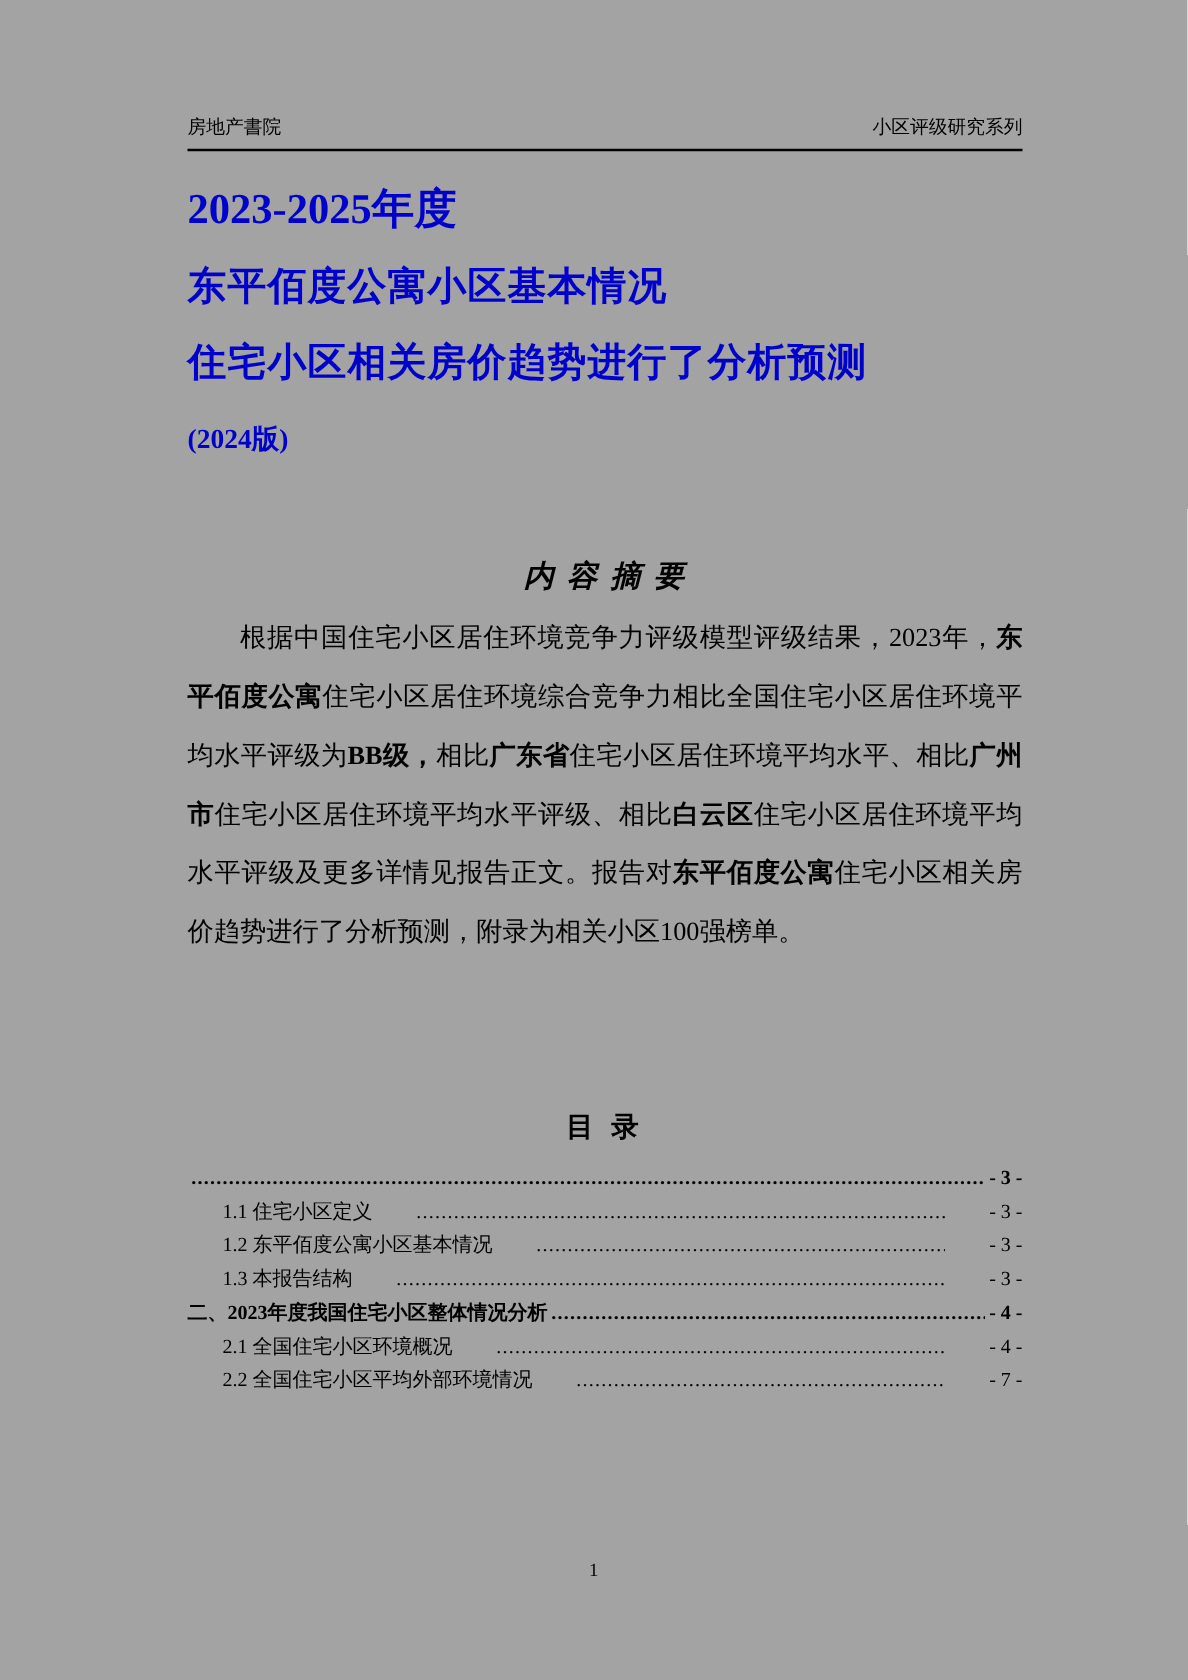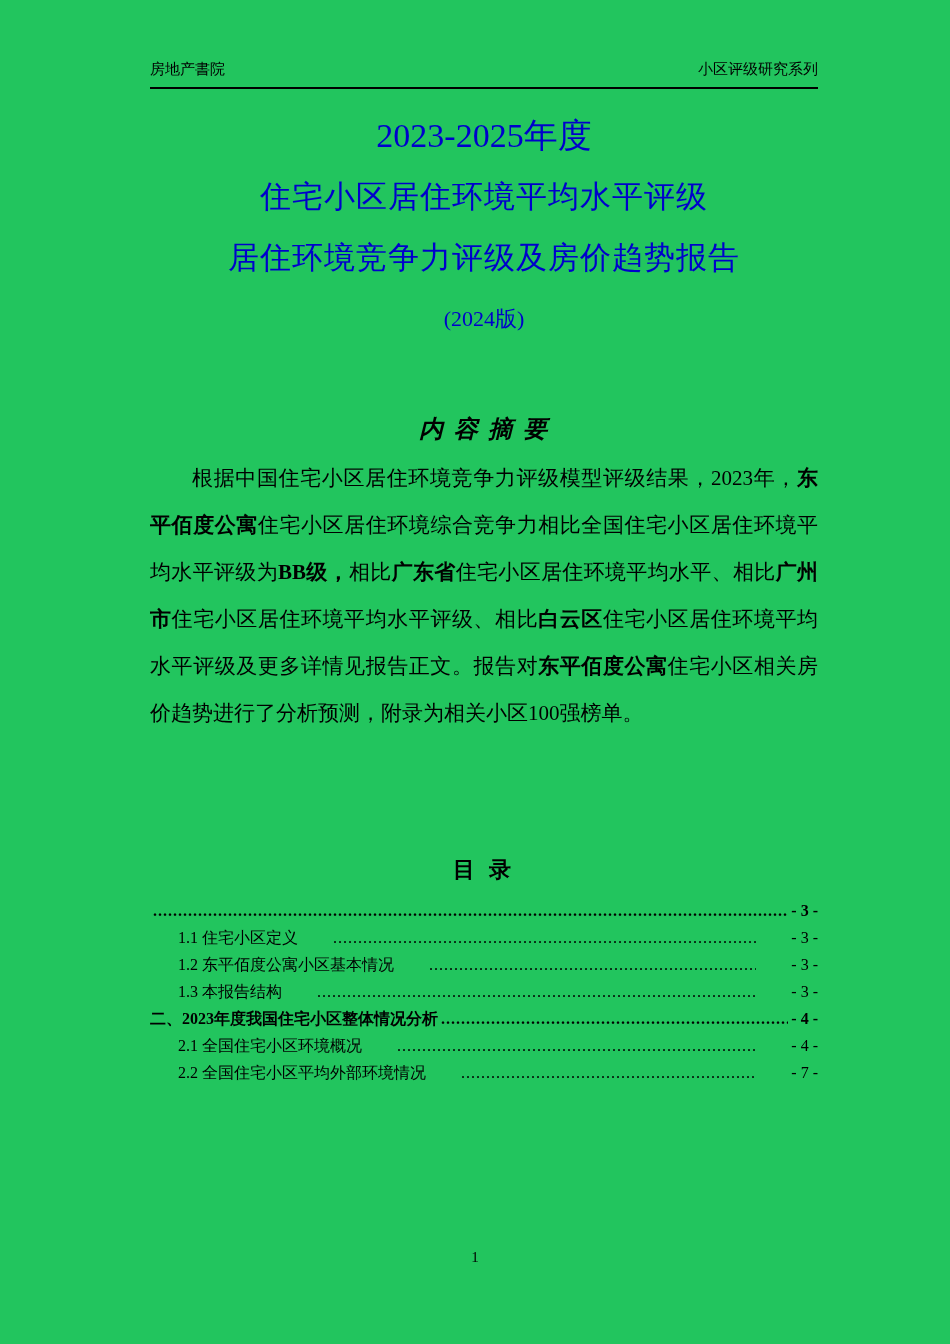--- a/index.html
+++ b/index.html
@@ -5,44 +5,44 @@
   * { margin: 0; padding: 0; box-sizing: border-box; }
   html, body { background: #ffffff; }
   body {
     width: 950px; height: 1344px;
     font-family: "Liberation Serif", "DejaVu Serif", serif;
     color: #000;
   }
   .page {
     position: relative;
     width: 950px; height: 1344px;
-    background: #22c55e;
-    padding: 60px 132px 0 150px;
+    background: #a3a3a3;
+    padding: 92px 132px 0 150px;
     overflow: hidden;
   }
   
   .page-header {
     display: flex; justify-content: space-between; align-items: flex-end;
     font-family: "Liberation Sans", "DejaVu Sans", sans-serif;
     font-size: 15px;
     padding-bottom: 8px;
     border-bottom: 2px solid #000;
   }
   
   .bracket-note {
     margin-top: 44px;
     font-size: 17px;
     font-weight: bold;
   }
   
   .title-block {
     margin-top: 16px;
-    text-align: center;
+    text-align: left;
     color: var(--title-blue, #0000cc);
-    font-weight: normal;
+    font-weight: bold;
   }
   .title-line { line-height: 61px; }
   .title-year    { font-size: 34px; }
   .title-main    { font-size: 31px; letter-spacing: 1px; }
   .title-edition { font-size: 22px; }
   
   .summary-heading {
     margin-top: 64px;
     text-align: center;
     font-family: "Liberation Sans", "DejaVu Sans", sans-serif;
@@ -99,22 +99,22 @@
 <div class="page">
 
   <div class="page-header">
     <span>房地产書院</span>
     <span>小区评级研究系列</span>
   </div>
 
 
   <div class="title-block">
     <div class="title-line title-year">2023-2025年度</div>
-    <div class="title-line title-main">住宅小区居住环境平均水平评级</div>
-    <div class="title-line title-main">居住环境竞争力评级及房价趋势报告</div>
+    <div class="title-line title-main">东平佰度公寓小区基本情况</div>
+    <div class="title-line title-main">住宅小区相关房价趋势进行了分析预测</div>
     <div class="title-line title-edition">(2024版)</div>
   </div>
 
   <div class="summary-heading">内 容 摘 要</div>
 
   <p class="summary-paragraph"><span class="seg">根据中国住宅小区居住环境竞争力评级模型评级结果，2023年，</span><span class="seg bold">东平佰度公寓</span><span class="seg">住宅小区居住环境综合竞争力相比全国住宅小区居住环境平均水平评级为</span><span class="seg bold">BB级，</span><span class="seg">相比</span><span class="seg bold">广东省</span><span class="seg">住宅小区居住环境平均水平、相比</span><span class="seg bold">广州市</span><span class="seg">住宅小区居住环境平均水平评级、相比</span><span class="seg bold">白云区</span><span class="seg">住宅小区居住环境平均水平评级及更多详情见报告正文。报告对</span><span class="seg bold">东平佰度公寓</span><span class="seg">住宅小区相关房价趋势进行了分析预测，附录为相关小区100强榜单。</span></p>
 
   <div class="toc-heading">目  录</div>
 
   <div class="toc-list">

